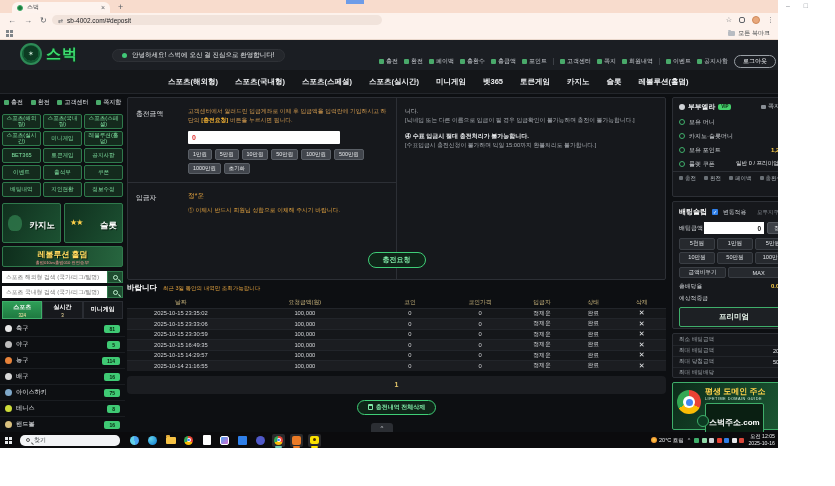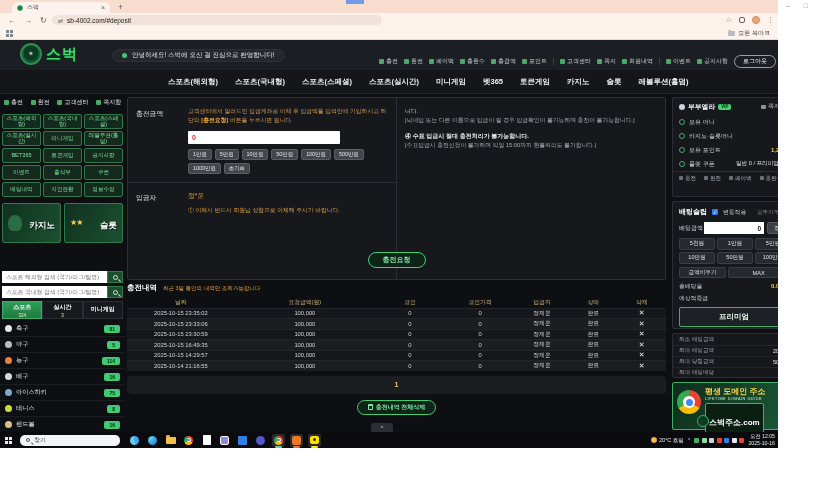--- a/index.html
+++ b/index.html
@@ -383,20 +383,24 @@
         <div class="banner-row">
           <div class="bcard">
             <span class="art"></span>
             <span class="bt"><span class="bt1">카지노</span><br><span class="bt2">CASINO</span></span>
           </div>
           <div class="bcard">
             <span class="stars">★★</span>
             <span class="bt"><span class="bt1">슬롯</span><br><span class="bt2">SLOT</span></span>
           </div>
         </div>
+        <div class="holdem">
+          <span class="h1">레볼루션 홀덤</span>
+          <span class="h2">홀덤010vs홀덤010 전면승부!</span>
+        </div>
         <div class="srch" style="top:177px">
           <input placeholder="스포츠 해외형 검색 (국가/리그/팀명)" style="">
           <span class="sbtn">
               <span class="mag"></span>
             </span>
         </div>
         <div class="srch" style="top:192px">
           <input placeholder="스포츠 국내형 검색 (국가/리그/팀명)" style="">
           <span class="sbtn">
               <span class="mag"></span>
@@ -487,21 +491,21 @@
           <div class="ncut">니다.</div>
           <div>[닉네임 또는 다른 이름으로 입금이 될 경우 입금확인이 불가능하며 충전이 불가능합니다.]</div>
           <div class="nw">④ 수표 입금시 절대 충전처리가 불가능합니다.</div>
           <div>[수표입금시 충전신청이 불가하며 익일 15:00까지 환불처리도 불가합니다.]</div>
         </div>
         <span class="submit-btn">충전요청</span>
       </div>
 
       <div class="hist">
         <div class="htitle-row">
-          <span class="htitle">충전내역</span>
+          <span class="htitle">바랍니다</span>
           <span class="hnote">최근 3일 동안의 내역만 조회가능합니다</span>
         </div>
         <div class="tbl">
           <div class="trow head">
             <span class="tc1">날짜</span>
               <span class="tc2">요청금액(원)</span>
               <span class="tc3">코인</span>
               <span class="tc4">코인가격</span>
               <span class="tc5">입금자</span>
               <span class="tc6">상태</span>

